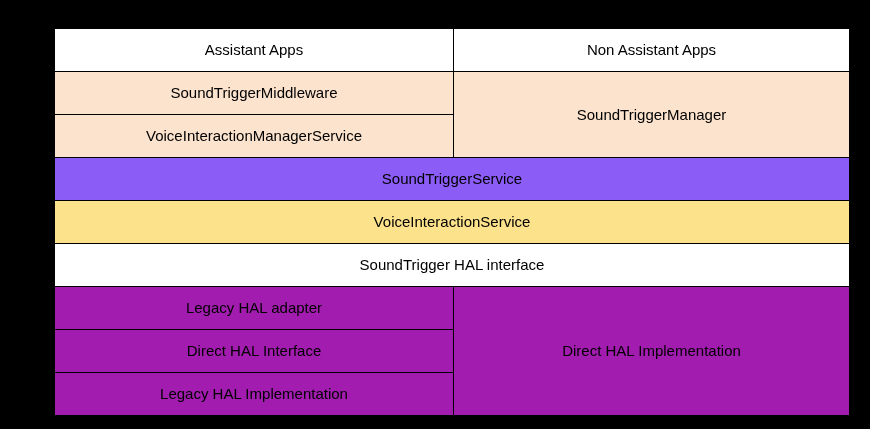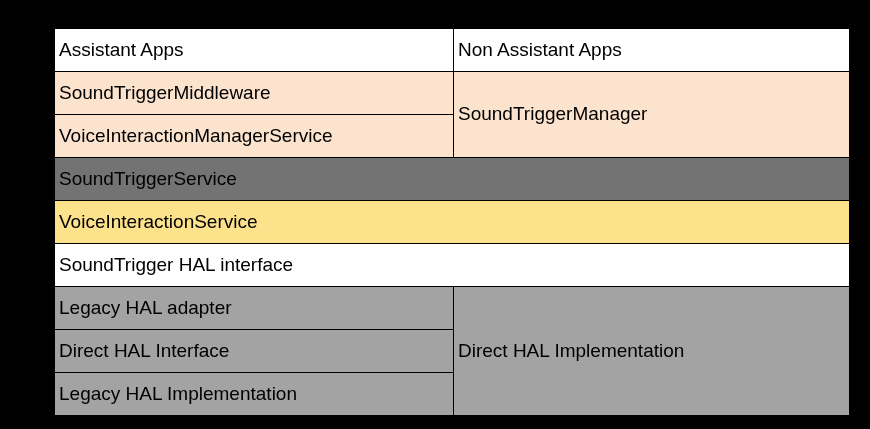--- a/index.html
+++ b/index.html
@@ -24,34 +24,34 @@
     background: #ffffff;
   }
   .diagram-table {
     width: 100%;
     height: 100%;
     border-collapse: collapse;
     table-layout: fixed;
   }
   .diagram-table td {
     border: 1px solid #000000;
-    text-align: left;
+    text-align: center;
     vertical-align: middle;
-    font-size: 19px;
+    font-size: 15px;
     color: #000000;
     font-family: "Liberation Sans", sans-serif;
     padding: 0 4px;
     line-height: 1.2;
     white-space: nowrap;
   }
   .cell-white   { background: #ffffff; }
   .cell-peach   { background: #fce3cd; }
-  .cell-blue    { background: #737373; }
+  .cell-blue    { background: #8b5cf6; }
   .cell-yellow  { background: #fde28c; }
-  .cell-green   { background: #a3a3a3; }
+  .cell-green   { background: #a21caf; }
   .row-42 { height: 42px; }
 </style>
 </head>
 <body>
 
 <div id="stack-diagram">
   <table class="diagram-table">
     <colgroup>
       <col style="width:399px">
       <col style="width:396px">

